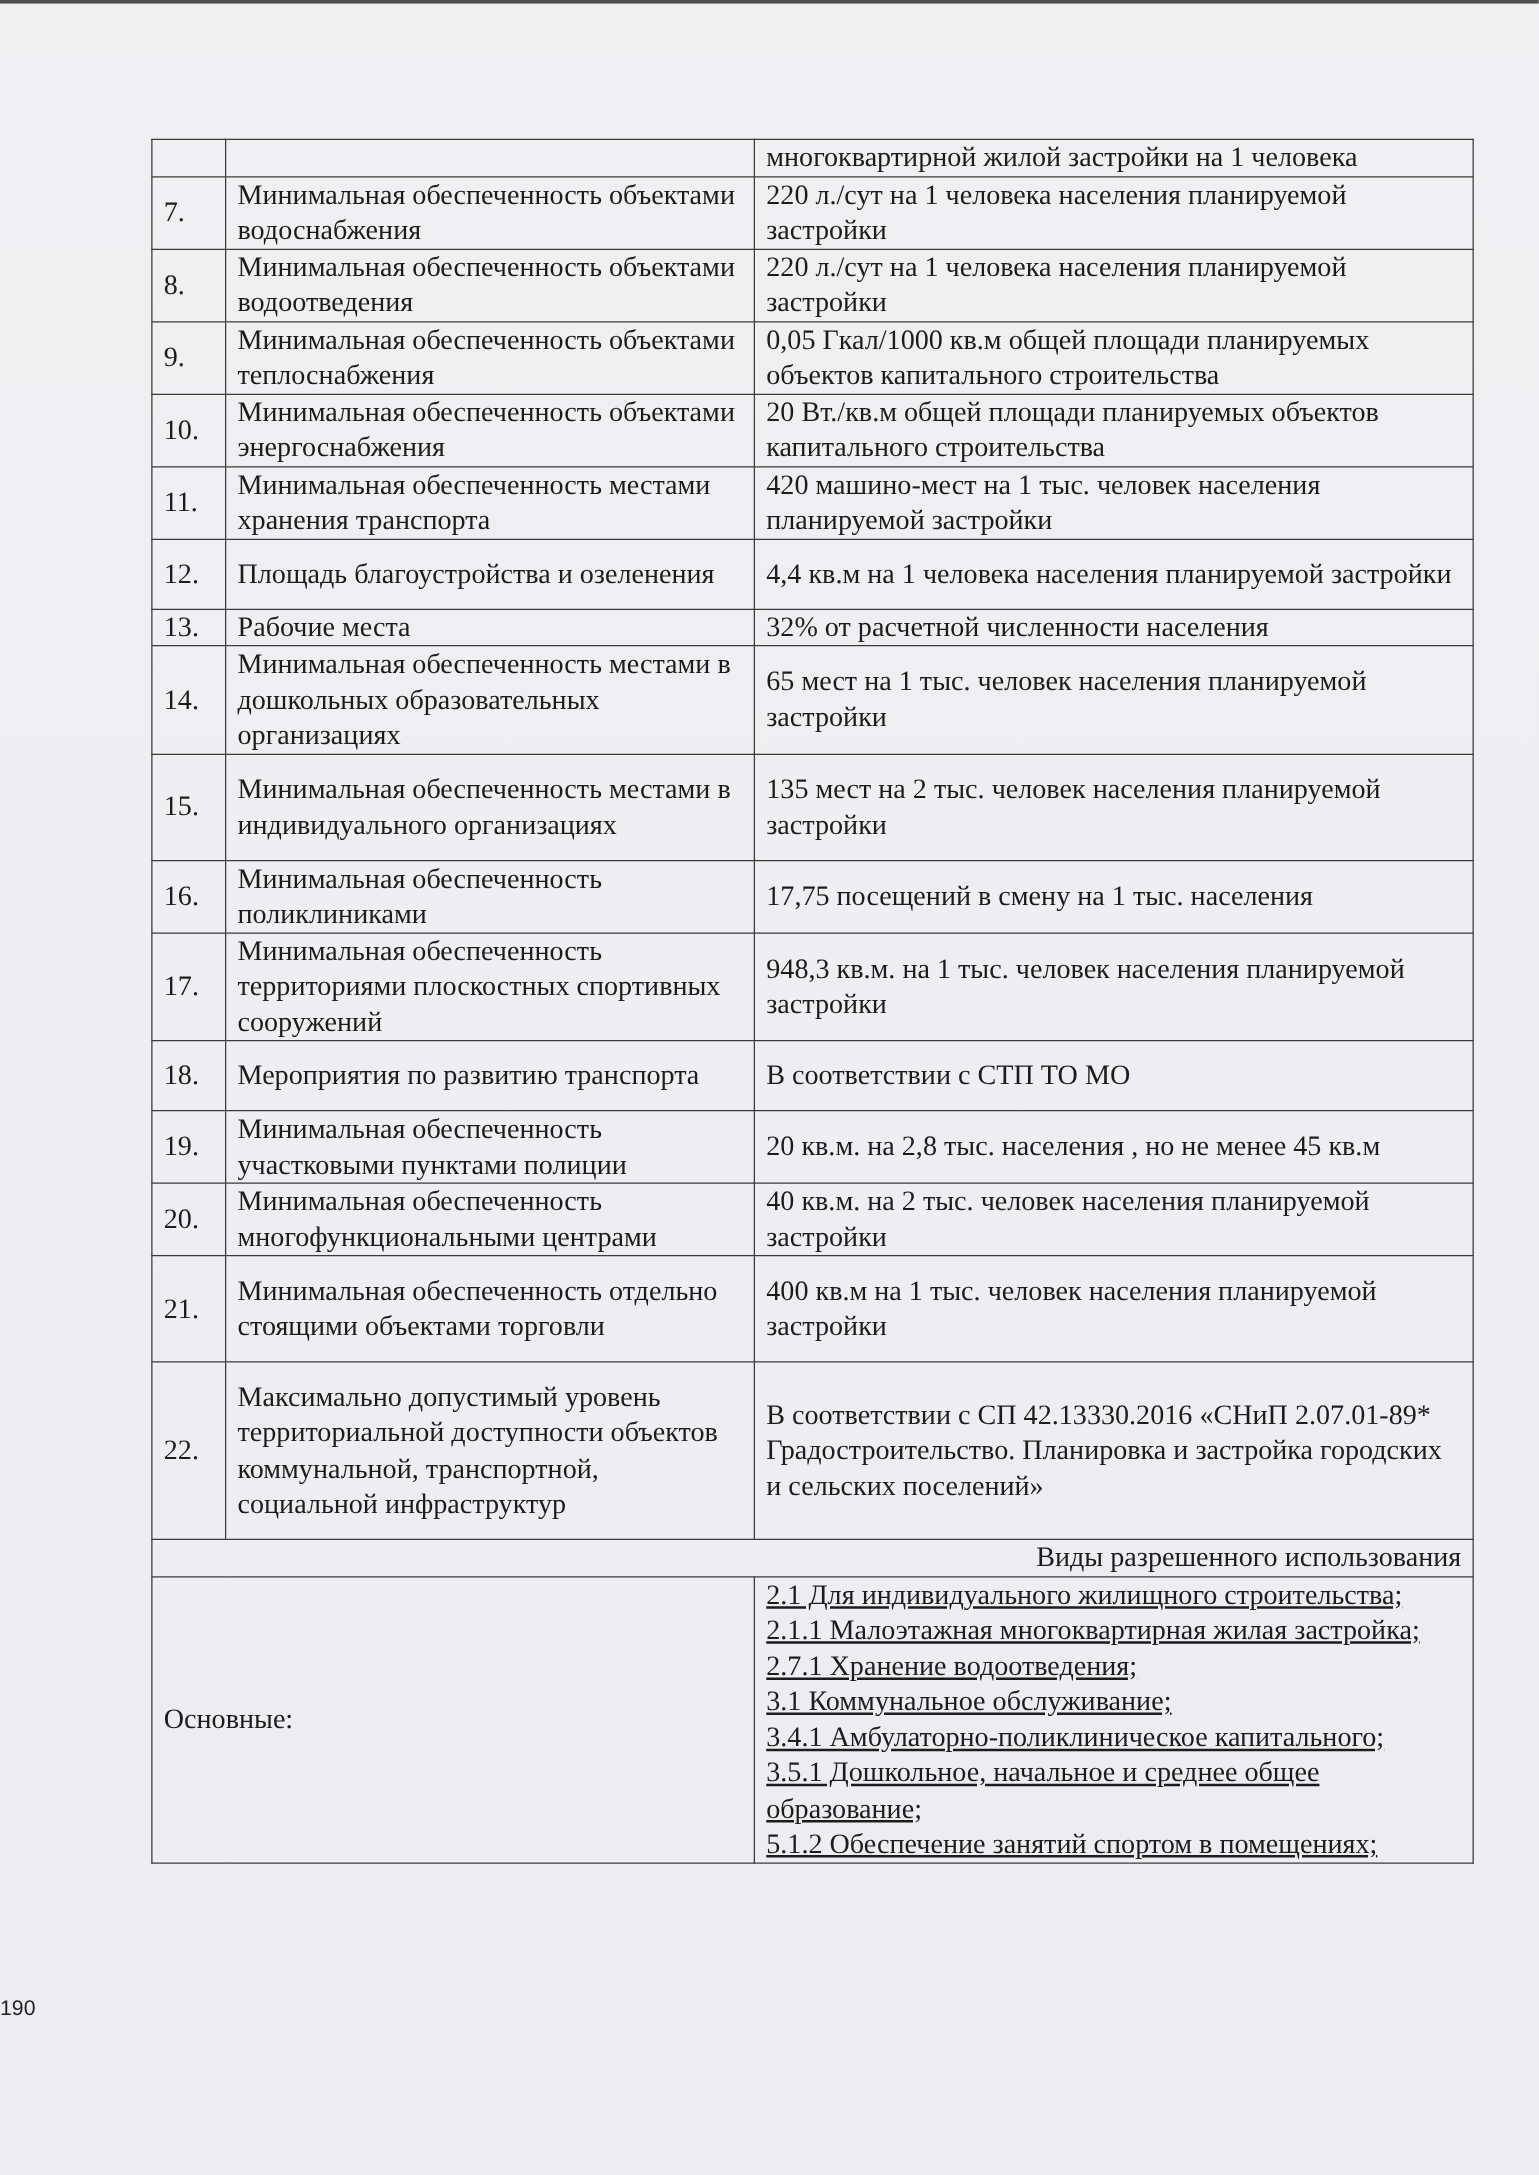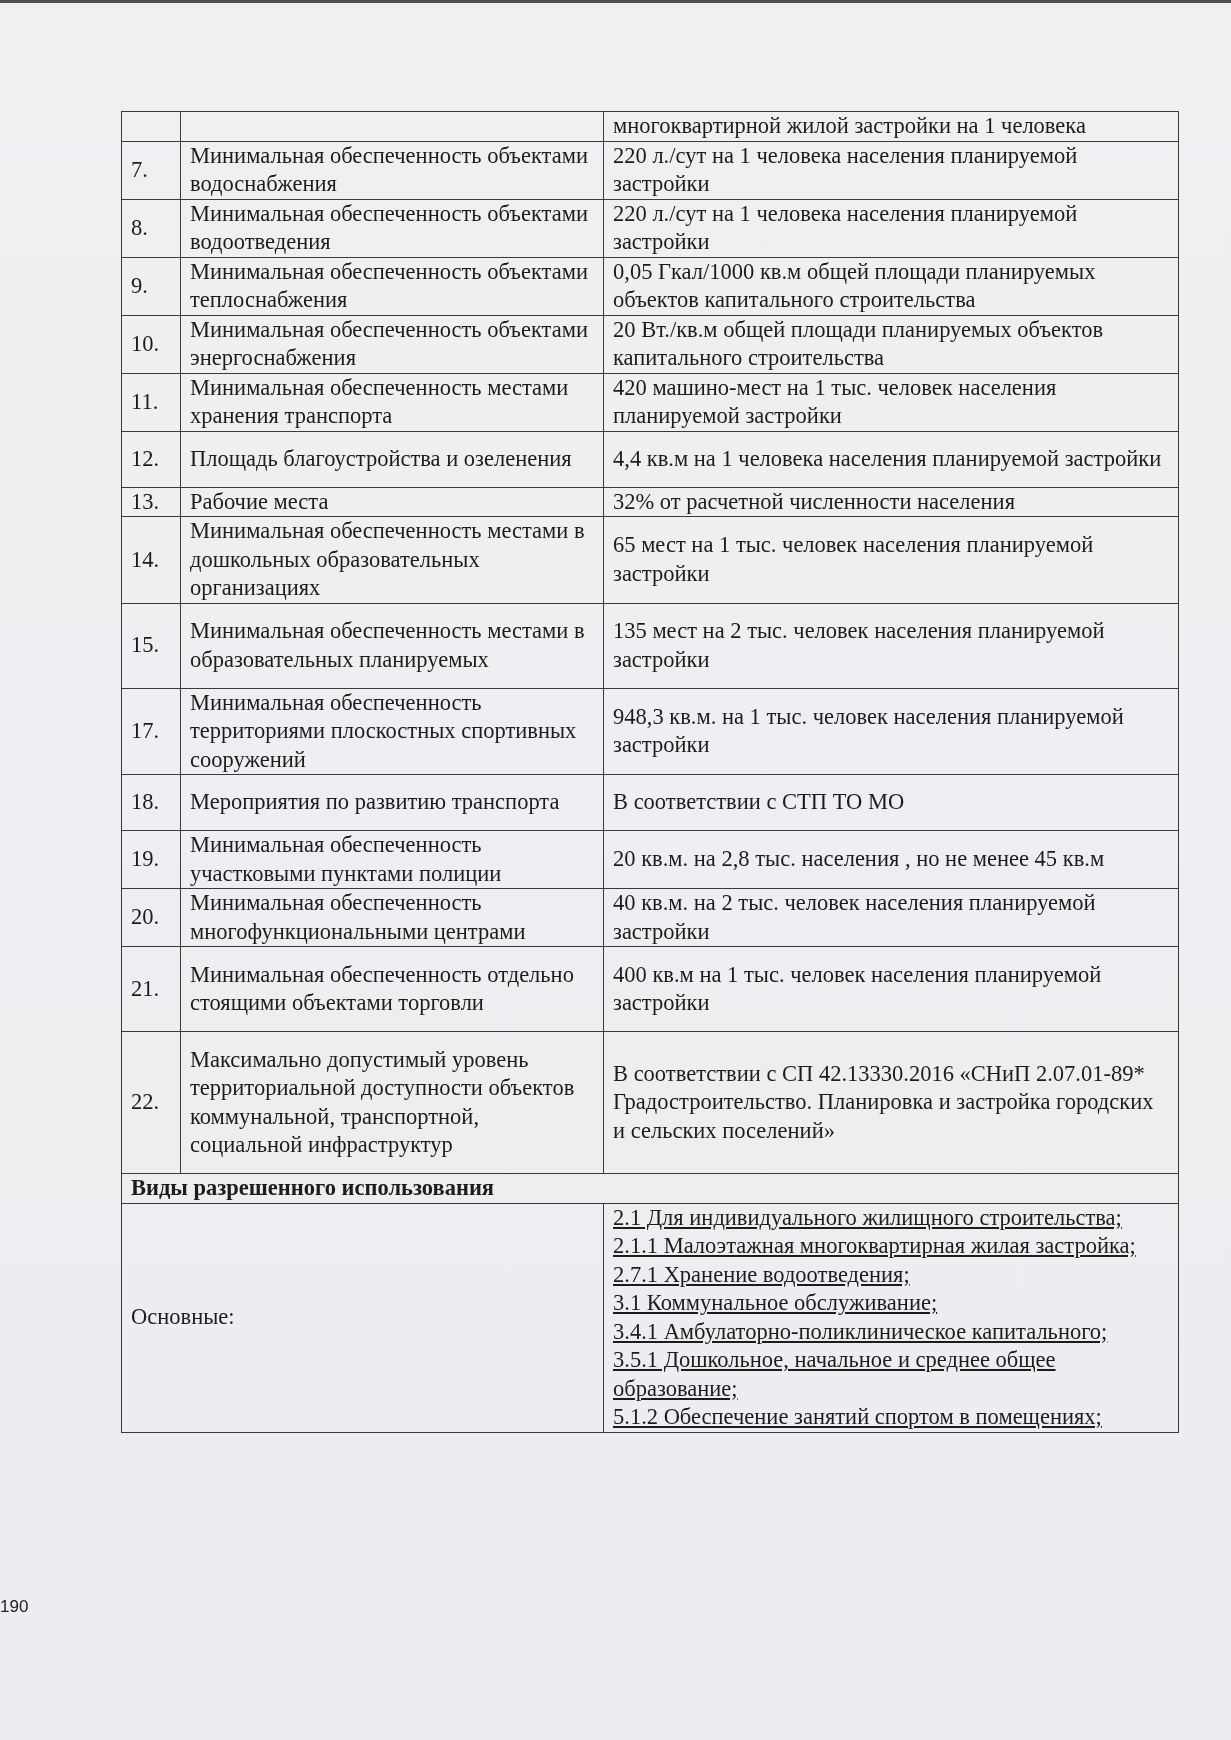--- a/index.html
+++ b/index.html
@@ -28,21 +28,21 @@
     }
     table.doc td {
       border: 1.6px solid #3a3a3a;
       vertical-align: middle;
       padding: 0 9px;
     }
     col.c-num { width: 59px; }
     col.c-name { width: 423px; }
     col.c-val { width: 575px; }
     td.num { padding: 0 0 0 8px; letter-spacing: 0; }
-    td.center { text-align: left; font-weight: bold; }
+    td.center { text-align: right; }
     .uses-list { padding-top: 2px; padding-bottom: 0; text-decoration: underline; }
     .uses-list div { line-height: 28.5px; }
     .main-label { vertical-align: middle; }
     .page-number {
       position: absolute; left: 0; width: 1231px; top: 1594px;
       font-family: "Liberation Sans", "DejaVu Sans", sans-serif;
       font-size: 17px;
       color: #222;
     }
     tr.r-cont td { height: 27px; }
@@ -105,22 +105,27 @@
       <td>Рабочие места</td>
       <td>32% от расчетной численности населения</td>
     </tr>
     <tr class="h3">
       <td class="num">14.</td>
       <td>Минимальная обеспеченность местами в дошкольных образовательных организациях</td>
       <td>65 мест на 1 тыс. человек населения планируемой застройки</td>
     </tr>
     <tr class="h3">
       <td class="num">15.</td>
-      <td>Минимальная обеспеченность местами в образовательных планируемых</td>
+      <td>Минимальная обеспеченность местами в индивидуального организациях</td>
       <td>135 мест на 2 тыс. человек населения планируемой застройки</td>
+    </tr>
+    <tr class="h2">
+      <td class="num">16.</td>
+      <td>Минимальная обеспеченность поликлиниками</td>
+      <td>17,75 посещений в смену на 1 тыс. населения</td>
     </tr>
     <tr class="h3">
       <td class="num">17.</td>
       <td>Минимальная обеспеченность территориями плоскостных спортивных сооружений</td>
       <td>948,3 кв.м. на 1 тыс. человек населения планируемой застройки</td>
     </tr>
     <tr class="h2">
       <td class="num">18.</td>
       <td>Мероприятия по развитию транспорта</td>
       <td>В соответствии с СТП ТО МО</td>

